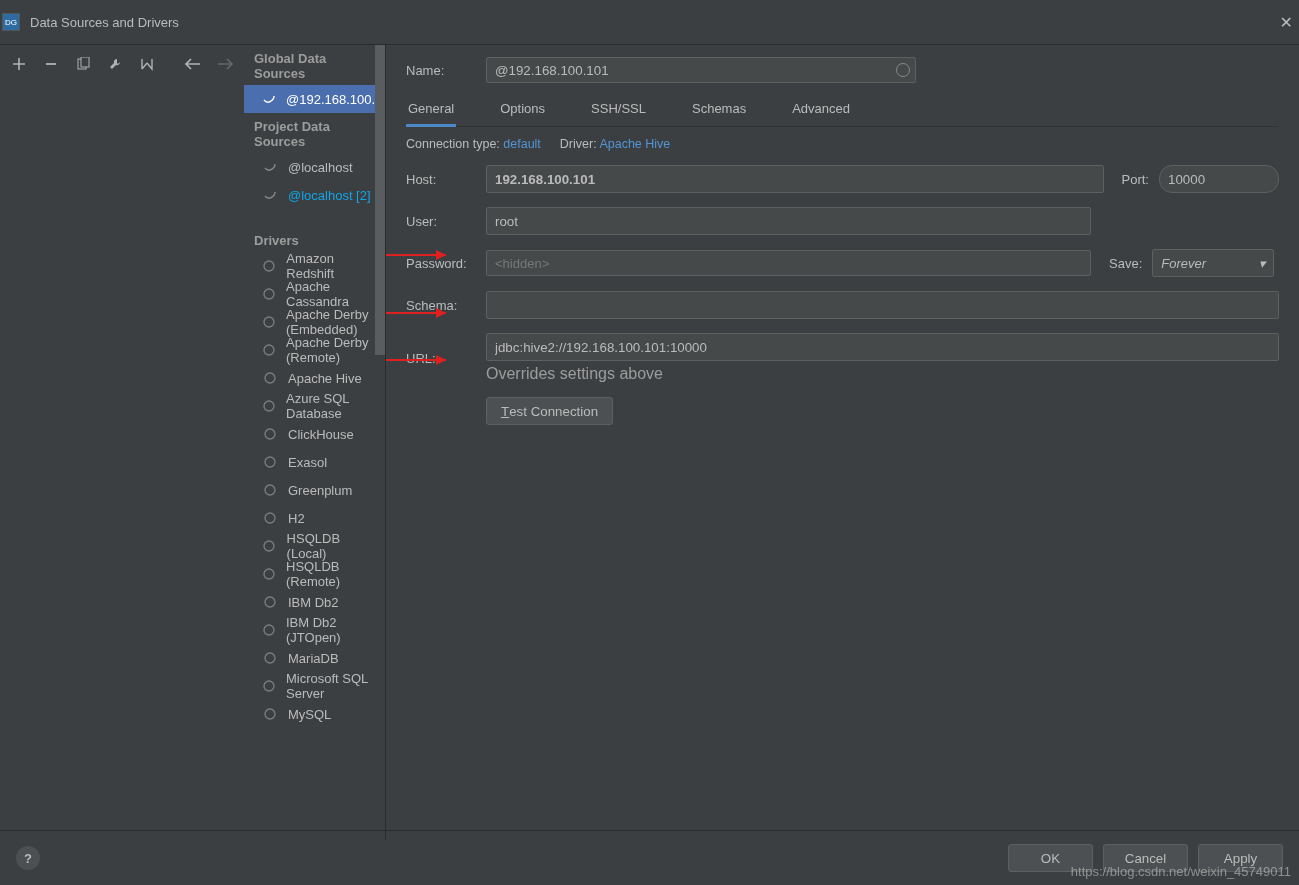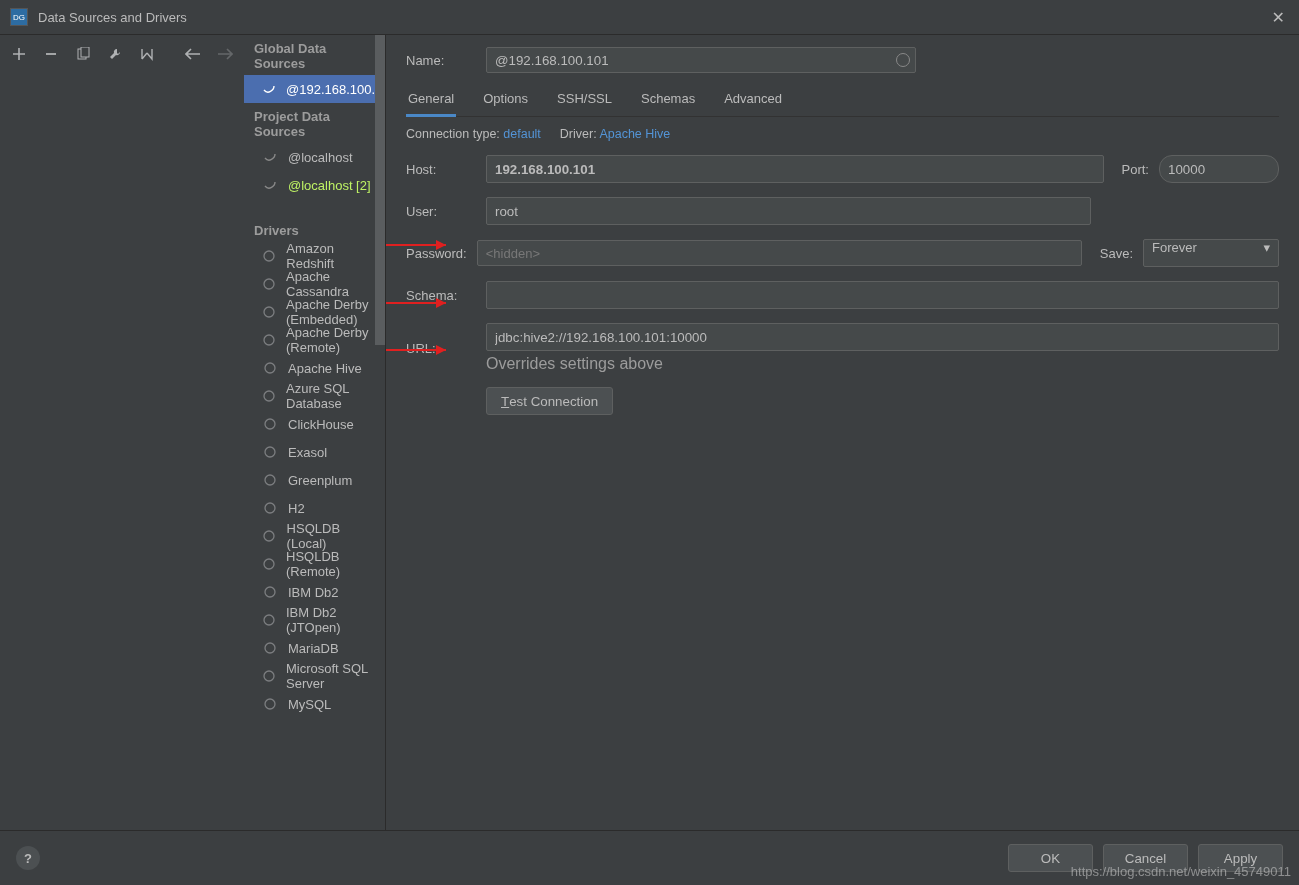--- a/index.html
+++ b/index.html
@@ -1,19 +1,19 @@
 <!DOCTYPE html>
 <html><head>
 <meta charset="utf-8">
 <style>
 * { box-sizing: border-box; margin: 0; padding: 0; font-family: "Segoe UI", Arial, sans-serif; }
 body { background: #3c3f41; color: #bbbbbb; font-size: 13px; width: 1299px; height: 885px; overflow: hidden; position: relative; }
 
 
-.titlebar { height: 35px; display: flex; align-items: center; padding: 0 10px; border-bottom: 1px solid #2b2b2b; }
+.titlebar { height: 45px; display: flex; align-items: center; padding: 0 2px; border-bottom: 1px solid #2b2b2b; }
 .titlebar .app-icon { width: 18px; height: 18px; background: #2d6ca2; border: 1px solid #555; margin-right: 10px; display:flex; align-items:center; justify-content:center; font-size:8px; color:#fff;}
 .titlebar .title { flex: 1; color: #bbbbbb; }
 .titlebar .close { color: #bbbbbb; font-size: 16px; padding: 0 4px; }
 
 
 .main { display: flex; height: 795px; }
 .side { width: 386px; background: #3c3f41; border-right: 1px solid #2b2b2b; display: flex; flex-direction: row; position: relative;}
 .content { flex: 1; padding: 12px 20px 0 20px; position: relative; overflow: hidden;}
 
 
@@ -22,52 +22,52 @@
 .side-tb .spacer { flex: 1; }
 
 
 .tree { flex:1; overflow-y: hidden; position: relative;}
 .tree-scroll { position:absolute; right:0; top:0; bottom:0; width:10px; background:#3c3f41;}
 .tree-scroll .thumb{ background:#5a5d5f; width:10px; height:310px; position:absolute; top:0;}
 .group-header { color: #9c9c9c; font-weight: bold; padding: 6px 10px 4px; }
 .tree-item { display:flex; align-items:center; height: 28px; padding: 0 10px 0 18px; gap: 10px; }
 .tree-item.selected { background: #4b6eaf; color: #ffffff; }
 .tree-item .ico { width:16px; height:16px; display:flex; align-items:center; justify-content:center; color:#7c7e80;}
-.tree-item.green .label { color:#bef264;}
+.tree-item.green .label { color:#0ea5e9;}
 .tree-item .label { color:#bbbbbb;}
 .tree-item.selected .label{ color:#fff;}
 
 
 .row { display:flex; align-items:center; margin-bottom: 10px; }
 .row .lbl { width: 80px; color:#bbbbbb; }
 input.text, .fake-input { background:#45494a; border:1px solid #5e6060; color:#bbbbbb; height:26px; padding:0 8px; width:100%; border-radius:2px;}
 .name-fld { width:430px; display:flex; align-items:center; position:relative;}
 .name-fld input{ width:100%;}
 .name-fld .circle{ position:absolute; right:6px; top:6px; width:14px; height:14px; border:1.5px solid #888; border-radius:50%;}
 .comment-fld { width:430px; height:30px; background:#45494a; border:1px solid #5e6060; border-radius:2px; position:relative;}
 .comment-fld .exp{ position:absolute; right:6px; top:6px; color:#888; font-size:13px;}
 
 
-.tabs { display:flex; gap: 25px; border-bottom:1px solid #323232; margin: 12px 0 10px; }
+.tabs { display:flex; gap: 42px; border-bottom:1px solid #323232; margin: 12px 0 10px; }
 .tab { padding: 6px 2px 10px; color:#bbbbbb; position:relative;}
 .tab.active { color:#bbbbbb;}
 .tab.active::after{ content:""; position:absolute; left:0; right:0; bottom:-1px; height:3px; background:#4a88c7;}
 
 .subline { color:#bbbbbb; margin-bottom:14px; font-size:12.5px;}
 .subline .link{ color:#5394d6;}
 .subline .sep{ display:inline-block; width:12px;}
 
 .form-grid .row{ margin-bottom:14px;}
 .form-grid input.text{ height:28px;}
 .port-fld{ margin-left:18px; display:flex; align-items:center;}
 .port-fld .lbl{ width:auto; margin-right:10px;}
 .port-fld input{ width:120px;border-radius:13px;}
 .save-fld{ margin-left:18px; display:flex; align-items:center;}
 .save-fld .lbl{ width:auto; margin-right:10px;}
-.save-fld .select{ width:136px; height:28px; background:#45494a; border:1px solid #5e6060; color:#bbbbbb; padding:0 8px; display:flex; align-items:flex-start; justify-content:space-between; border-radius:2px;}
+.save-fld .select{ width:122px; height:28px; background:#45494a; border:1px solid #5e6060; color:#bbbbbb; padding:0 8px; display:flex; align-items:center; justify-content:space-between; border-radius:2px;font-style:italic;}
 .hint{ color:#9c9c9c; font-size:16px; margin-top:4px;}
 .btn { background:#4c5052; border:1px solid #5e6060; color:#bbbbbb; height:28px; padding:0 14px; border-radius:3px; display:inline-flex; align-items:center;}
 .btn .u{ text-decoration: underline;}
 
 
 .footer{ position:absolute; left:0; right:0; bottom:0; height:55px; border-top:1px solid #2b2b2b; display:flex; align-items:center; padding:0 16px;}
 .help-circle{ width:24px; height:24px; border-radius:50%; background:#4c5052; color:#bbbbbb; display:flex; align-items:center; justify-content:center; font-weight:bold;}
 .footer .spacer{ flex:1;}
 .footer .btn{ margin-left:10px; width:85px; justify-content:center;}
 .arrow{ position:absolute; pointer-events:none;}

